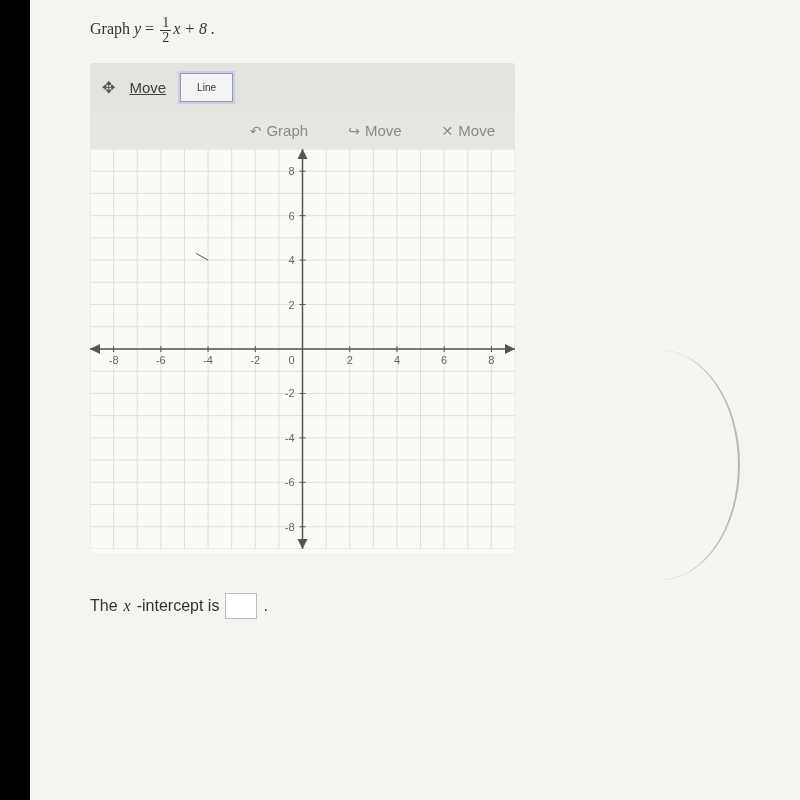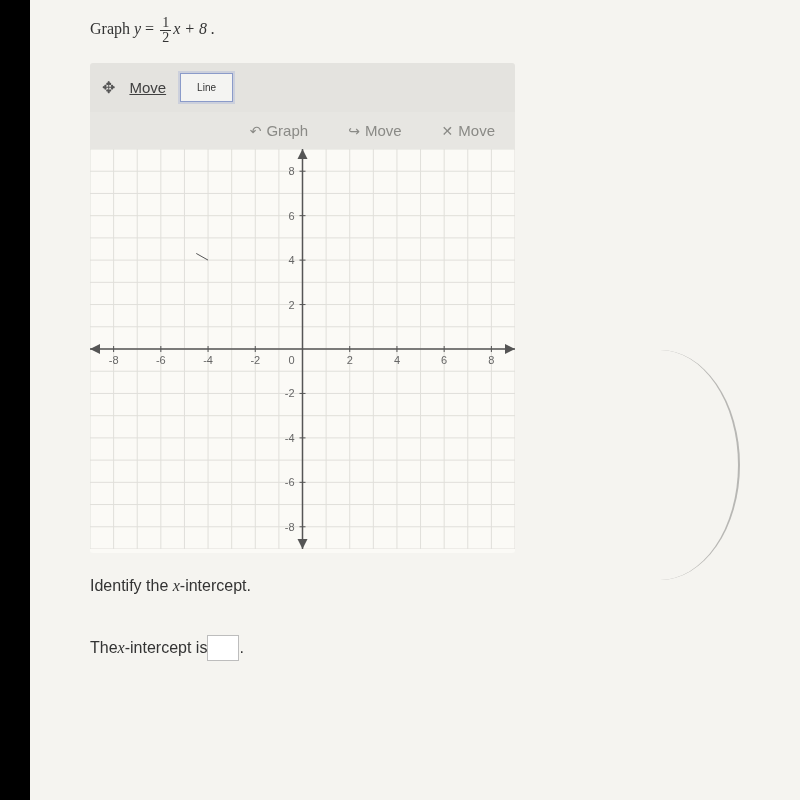--- a/index.html
+++ b/index.html
@@ -111,21 +111,21 @@
     .italic-x {
       font-style: italic;
       font-family: 'Times New Roman', serif;
     }
     .answer-line {
       margin-top: 40px;
       font-size: 16px;
       color: #333;
       display: flex;
       align-items: center;
-      gap: 0;
+      gap: 6px;
     }
     .answer-box {
       width: 32px;
       height: 26px;
       border: 1px solid #bdbdbd;
       background: #fff;
       display: inline-block;
     }
     .curve-shadow {
       position: absolute;
@@ -246,23 +246,20 @@
           <line x1="209.5" y1="66.66666666666663" x2="215.5" y2="66.66666666666663" stroke="#555"></line>
           <text x="204.5" y="70.66666666666663" text-anchor="end" font-size="11" fill="#666">6</text>
           <line x1="209.5" y1="22.22222222222223" x2="215.5" y2="22.22222222222223" stroke="#555"></line>
           <text x="204.5" y="26.22222222222223" text-anchor="end" font-size="11" fill="#666">8</text>
           <text x="204.5" y="215" text-anchor="end" font-size="11" fill="#666">0</text>
           <line x1="106.25" y1="104.44444444444446" x2="118.05555555555556" y2="111.11111111111114" stroke="#555" stroke-width="1"></line>
         </svg>
     </div>
   </div>
 
-  <div class="below-text">
-    <span>Identify the </span><span class="italic-x">x</span><span>-intercept.</span>
-  </div>
 
   <div class="answer-line">
     <span>The </span>
       <span class="italic-x">x</span>
       <span>-intercept is </span>
     <input class="answer-box" style="">
     <span>.</span>
   </div>
 
 </div>

